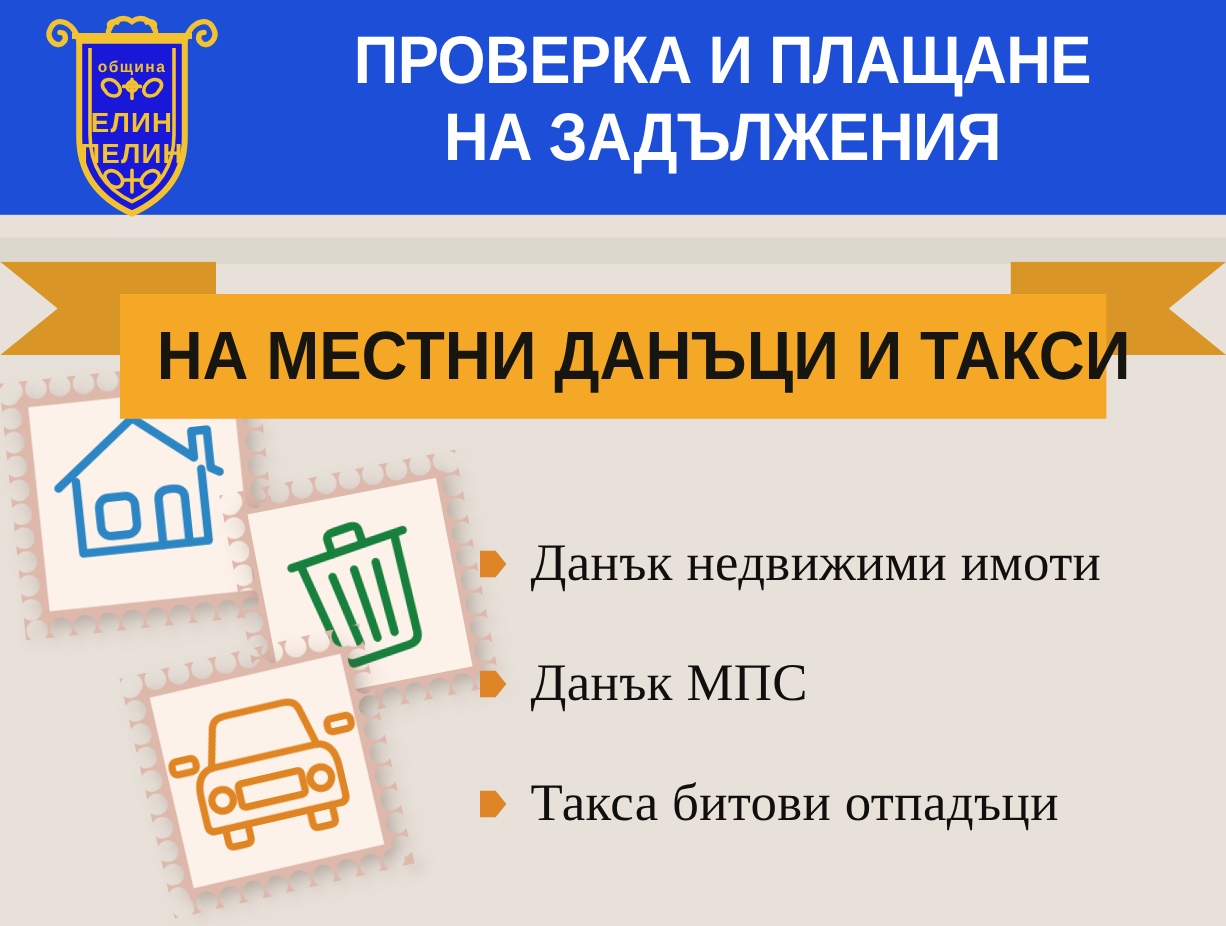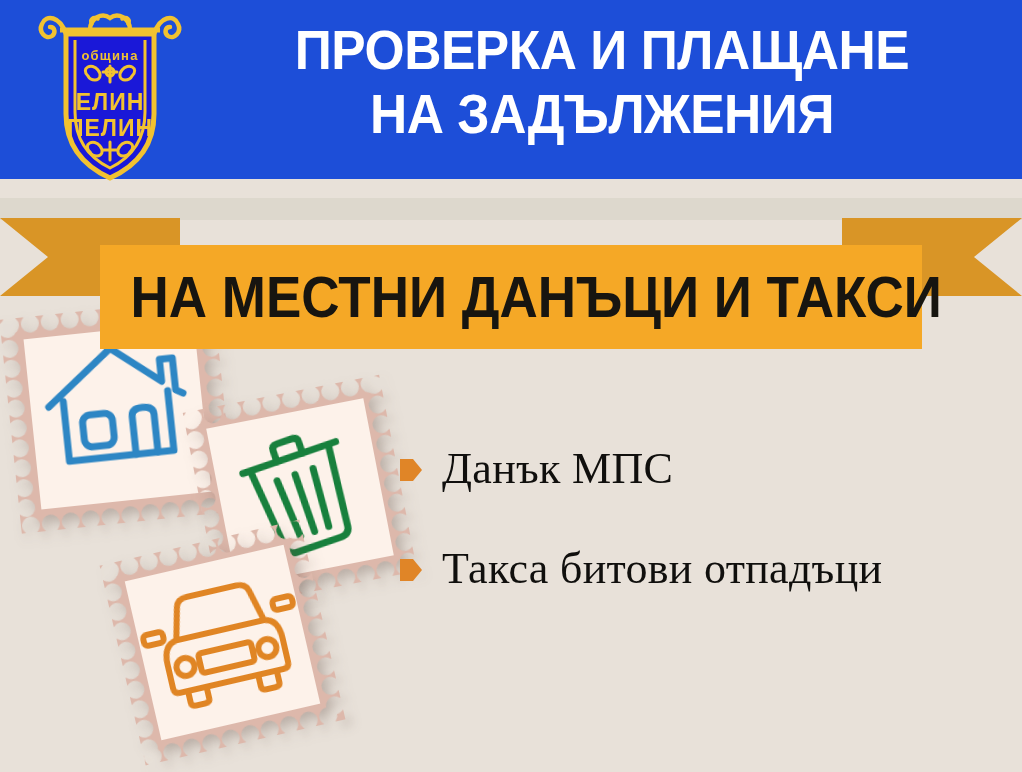--- a/index.html
+++ b/index.html
@@ -438,20 +438,28 @@
 
           <path d="M58 142 L58 154 Q58 158 63 158 L72 158 Q77 158 77 154 L77 142"></path>
           <path d="M130 142 L130 154 Q130 158 135 158 L144 158 Q149 158 149 154 L149 142"></path>
         </g>
       </svg>
     </div>
   </div>
 
   <div class="list">
 
+    <div class="list-item">
+      <span class="bullet">
+        <svg width="22" height="26" viewBox="0 0 22 26" xmlns="http://www.w3.org/2000/svg">
+          <path d="M0 2 L13 2 L22 13 L13 24 L0 24 Z" fill="#e08527"></path>
+        </svg>
+      </span>
+      <span class="list-label">Данък недвижими имоти</span>
+    </div>
 
     <div class="list-item">
       <span class="bullet">
         <svg width="22" height="26" viewBox="0 0 22 26" xmlns="http://www.w3.org/2000/svg">
           <path d="M0 2 L13 2 L22 13 L13 24 L0 24 Z" fill="#e08527"></path>
         </svg>
       </span>
       <span class="list-label">Данък МПС</span>
     </div>
 

